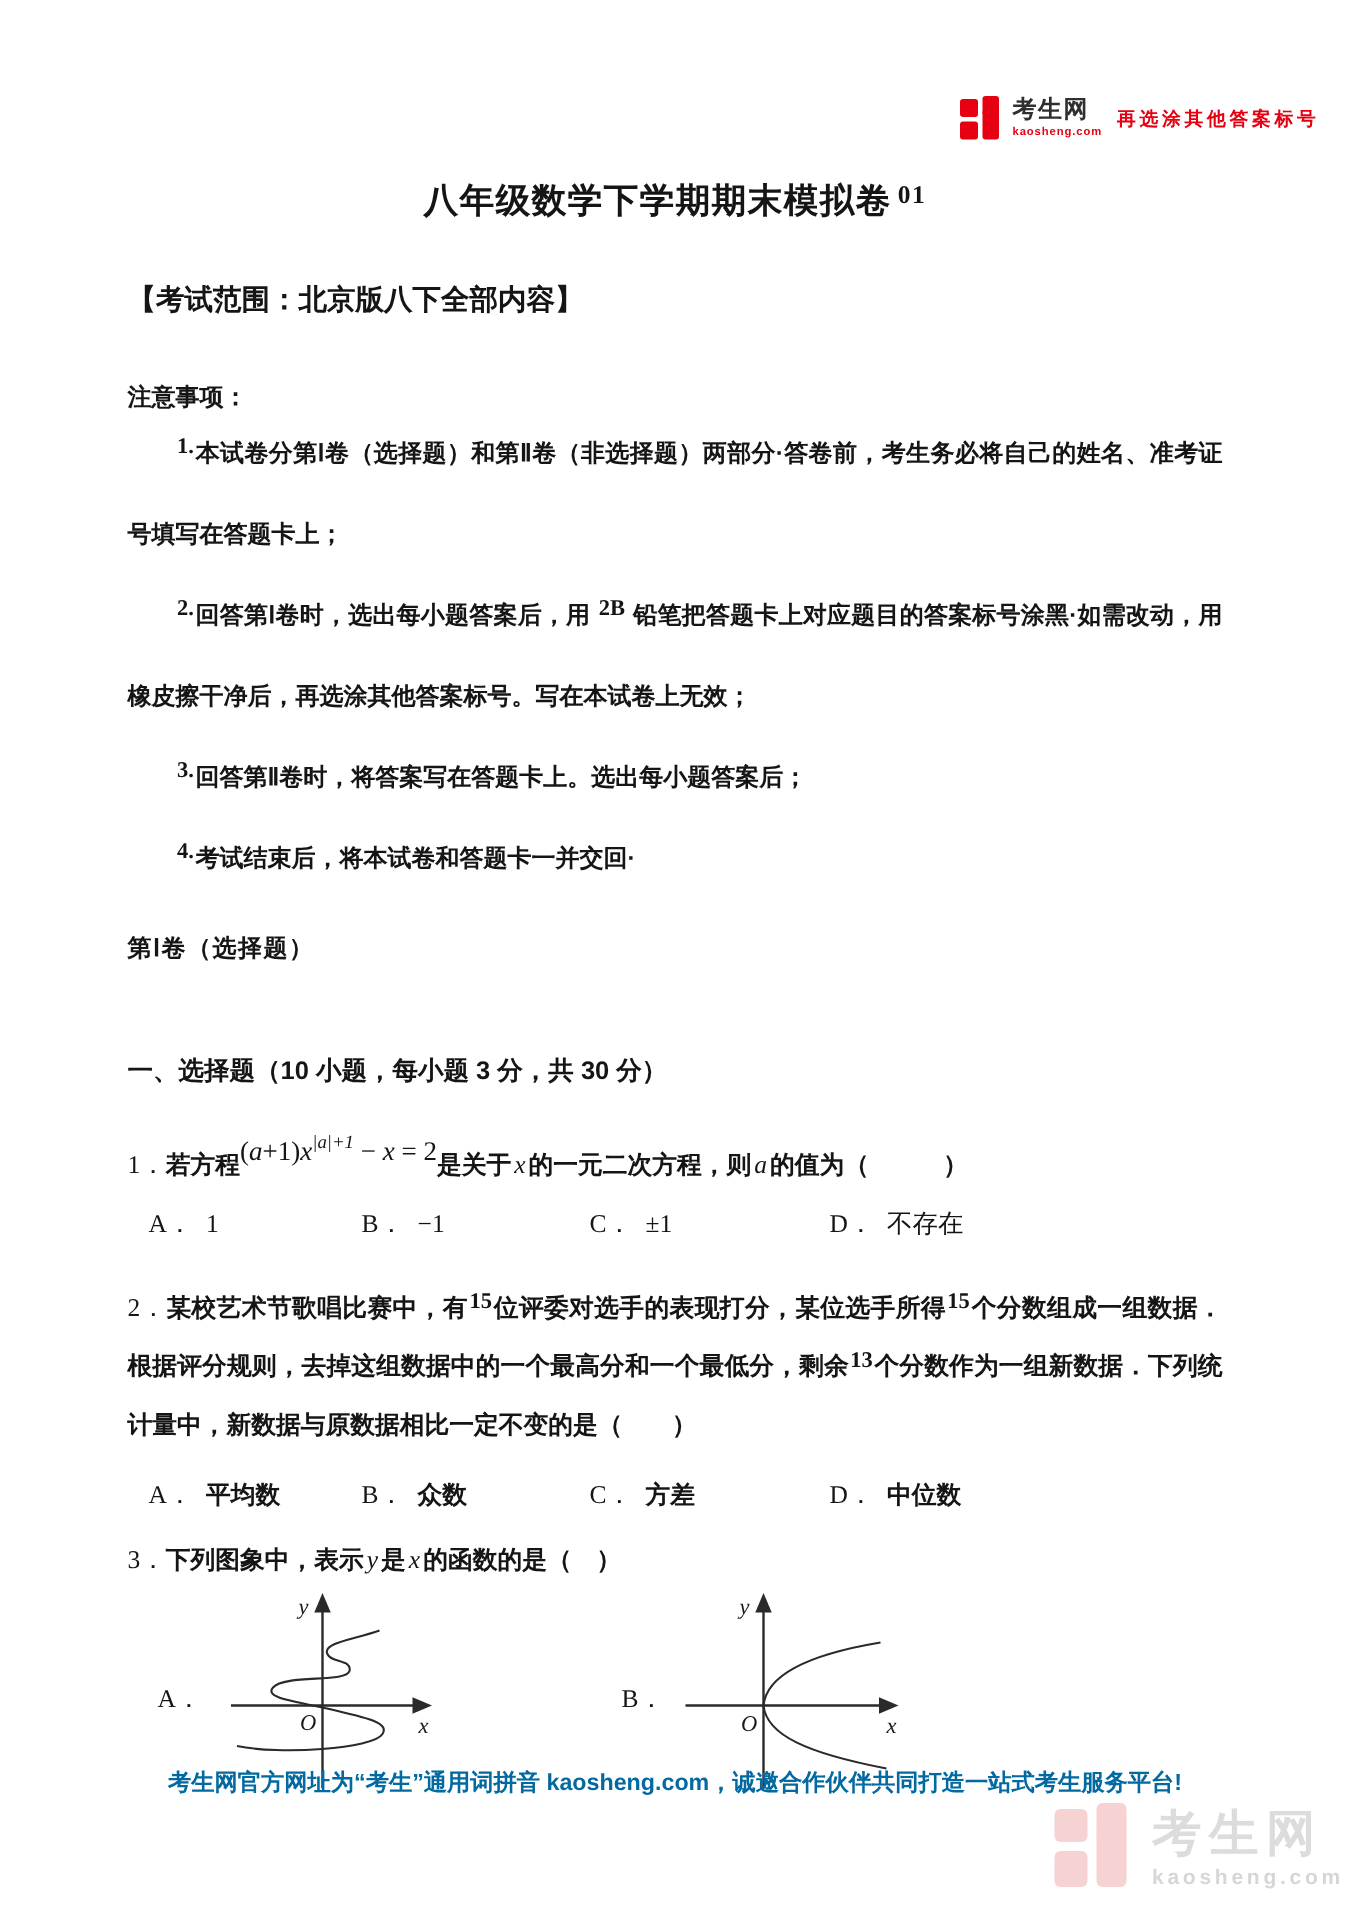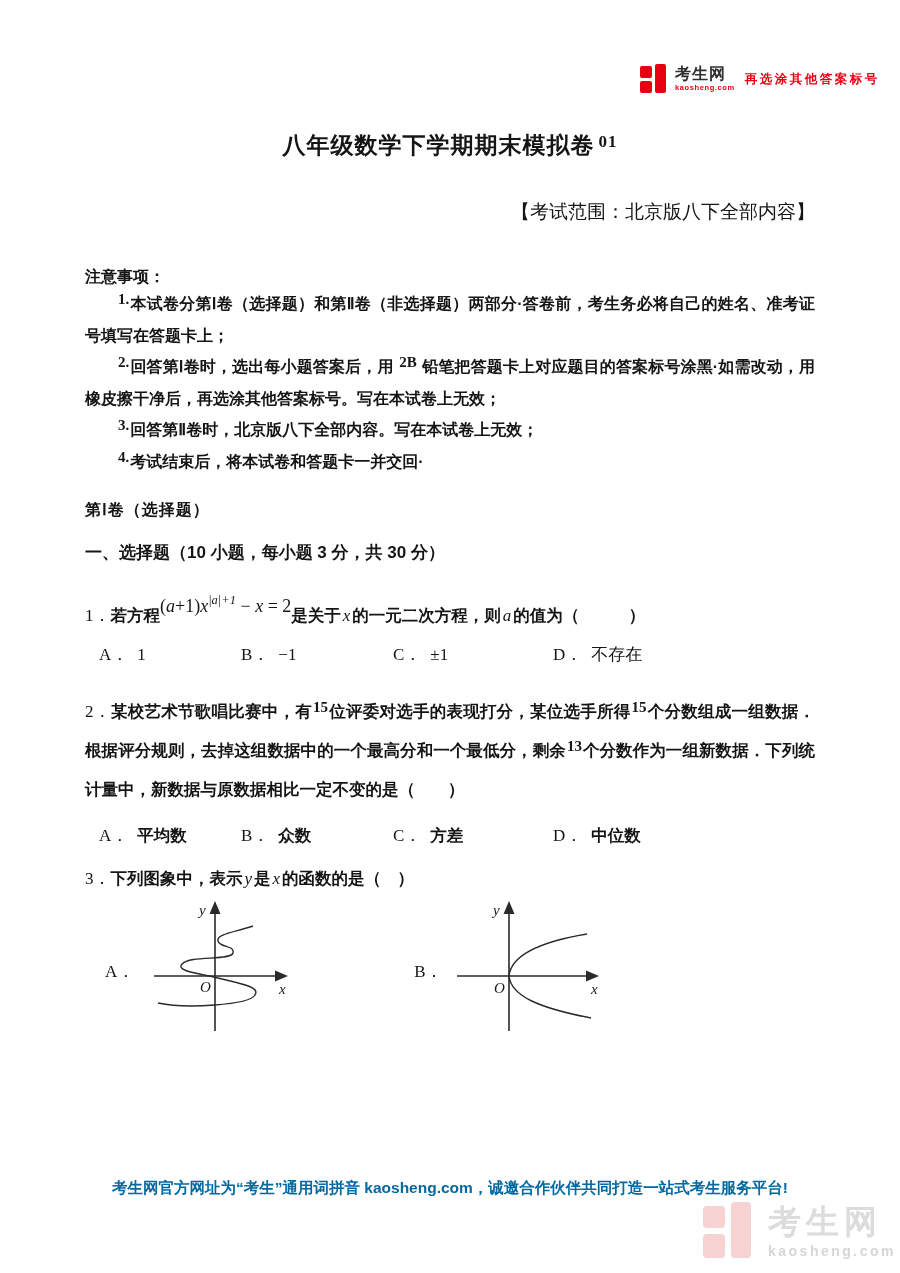--- a/index.html
+++ b/index.html
@@ -21,27 +21,27 @@
   .li-b1{left:0;top:2px;width:12px;height:12px;}
   .li-b2{left:0;top:17px;width:12px;height:12px;}
   .li-b3{left:15px;top:0;width:11px;height:13px;}
   .li-b4{left:15px;top:9px;width:11px;height:20px;}
   .logo-textcol{margin-left:5px;line-height:1;}
   .logo-brand{font-size:16px;font-weight:800;color:#2f2f2f;letter-spacing:1px;}
   .logo-domain{font-size:7.5px;color:#e60012;letter-spacing:0.6px;margin-top:2px;font-weight:700;}
   .logo-tagline{margin-left:10px;font-size:12.5px;font-weight:800;color:#e60012;letter-spacing:2.5px;white-space:nowrap;}
 
   
-  .doc-title{text-align:center;font-size:23px;font-weight:800;letter-spacing:1px;margin:12px;}
+  .doc-title{text-align:center;font-size:23px;font-weight:800;letter-spacing:1px;margin:0;}
   .doc-title .t-sup{font-family:"Liberation Serif",serif;font-size:17px;position:relative;top:-6px;margin-left:4px;}
-  .doc-scope{text-align:right;font-size:19px;font-weight:400;margin-top:38px;}
+  .doc-scope{text-align:left;font-size:19px;font-weight:700;margin-top:38px;}
   .notes-heading{font-size:16px;font-weight:800;margin-top:42px;}
-  .note-p{font-size:16px;font-weight:600;line-height:31px;text-align:justify;margin:0;text-indent:2em;}
+  .note-p{font-size:16px;font-weight:600;line-height:54px;text-align:justify;margin:0;text-indent:2em;}
   .sec-heading{text-align:left;font-size:16px;font-weight:800;margin-top:22px;letter-spacing:1px;}
-  .sub-heading{font-size:17px;font-weight:800;margin-top:20px;}
+  .sub-heading{font-size:17px;font-weight:800;margin-top:59px;}
 
   
   .q-line{font-size:16.5px;font-weight:600;margin:0;}
   .q1-line{margin-top:30px;padding-top:10px;}
   .q2-para{margin-top:26px;line-height:38px;text-align:justify;}
   .q3-line{margin-top:20px;}
   .opt-row{display:grid;grid-template-columns:142px 152px 160px auto;padding-left:14px;margin-top:16px;}
   .opt{font-size:16.5px;font-weight:600;white-space:nowrap;}
   .opt-letter{font-family:"Liberation Serif",serif;font-size:17px;font-weight:400;margin-right:9px;}
   .opt-serif .opt-text{font-family:"Liberation Serif",serif;font-size:17px;font-weight:400;}
@@ -100,21 +100,21 @@
   <div class="content">
 
     <h1 class="doc-title"><span>八年级数学下学期期末模拟卷</span><span class="t-sup">01</span></h1>
 
     <div class="doc-scope">【考试范围：北京版八下全部内容】</div>
 
     <div class="notes-heading">注意事项：</div>
 
     <p class="note-p"><span class="seg seg-sup">1.</span><span class="seg">本试卷分第Ⅰ卷（选择题）和第Ⅱ卷（非选择题）两部分·答卷前，考生务必将自己的姓名、准考证号填写在答题卡上；</span></p>
     <p class="note-p"><span class="seg seg-sup">2.</span><span class="seg">回答第Ⅰ卷时，选出每小题答案后，用 </span><span class="seg seg-sup">2B</span><span class="seg"> 铅笔把答题卡上对应题目的答案标号涂黑·如需改动，用橡皮擦干净后，再选涂其他答案标号。写在本试卷上无效；</span></p>
-    <p class="note-p"><span class="seg seg-sup">3.</span><span class="seg">回答第Ⅱ卷时，北京版八下全部内容。写在本试卷上无效；</span></p>
+    <p class="note-p"><span class="seg seg-sup">3.</span><span class="seg">回答第Ⅱ卷时，将答案写在答题卡上。选出每小题答案后；</span></p>
     <p class="note-p"><span class="seg seg-sup">4.</span><span class="seg">考试结束后，将本试卷和答题卡一并交回·</span></p>
 
     <div class="sec-heading">第Ⅰ卷（选择题）</div>
 
     <div class="sub-heading">一、选择题（10 小题，每小题 3 分，共 30 分）</div>
 
     <p class="q-line q1-line"><span class="seg seg-num">1．</span><span class="seg">若方程</span><span class="seg seg-eq">(</span><span class="seg seg-eqv">a</span><span class="seg seg-eq">+1)</span><span class="seg seg-eqv">x</span><span class="seg seg-eqs">|a|+1</span><span class="seg seg-eq"> − </span><span class="seg seg-eqv">x</span><span class="seg seg-eq"> = 2</span><span class="seg">是关于</span><span class="seg seg-var">x</span><span class="seg">的一元二次方程，则</span><span class="seg seg-var">a</span><span class="seg">的值为（　　　）</span></p>
     <div class="opt-row opt-serif">
       <span class="opt"><span class="opt-letter">A．</span><span class="opt-text">1</span></span>
       <span class="opt"><span class="opt-letter">B．</span><span class="opt-text">−1</span></span>

